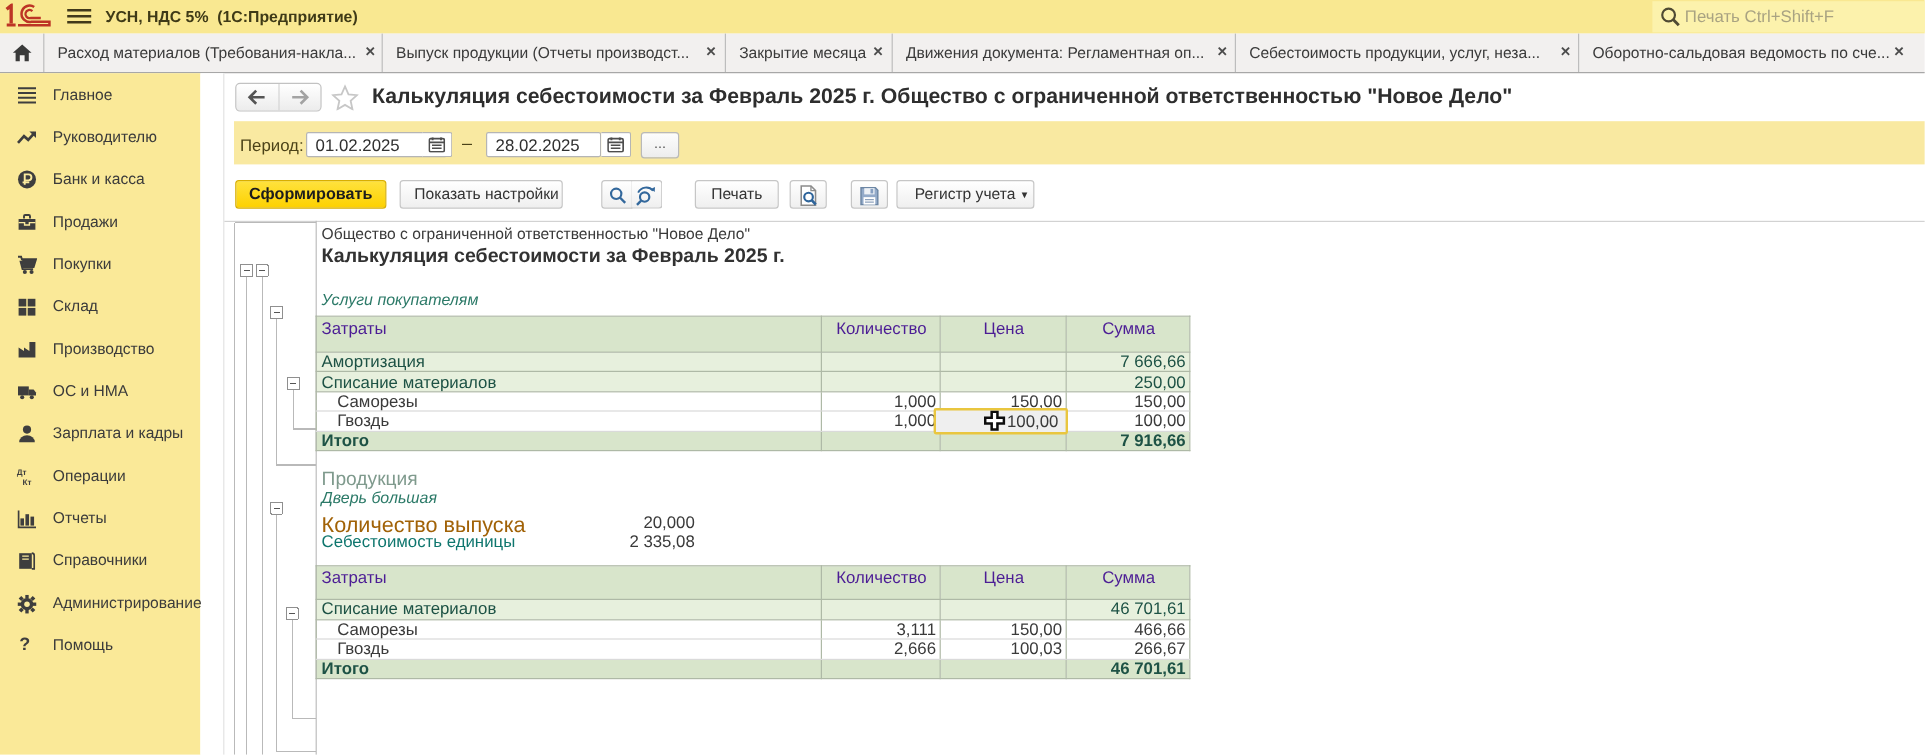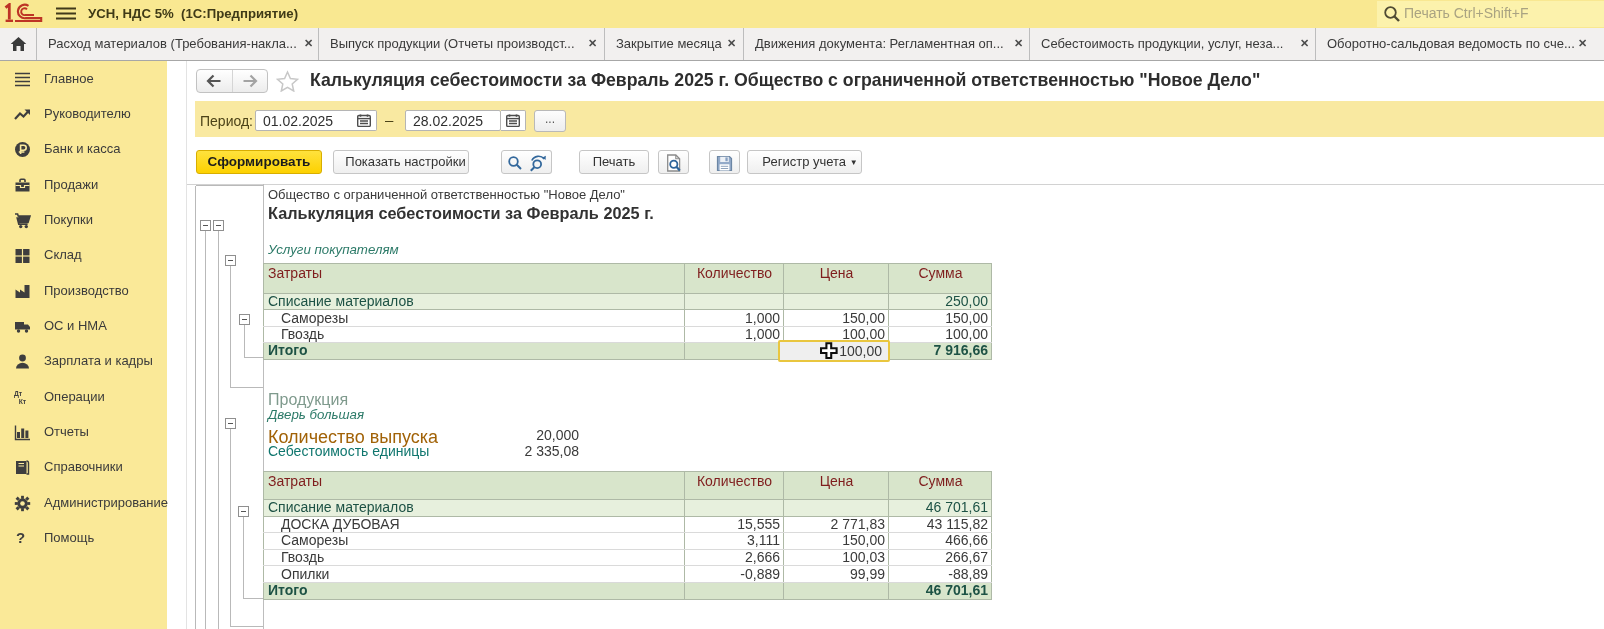--- a/index.html
+++ b/index.html
@@ -31,21 +31,21 @@
   .din { position:absolute; top:110px; height:21px; background:#fff; border:1px solid #b5b5b5; border-radius:2px; font-size:14px; color:#2f2f2f; }
   .dcal { position:absolute; top:110px; width:25px; height:21px; background:#fff; border:1px solid #b5b5b5; border-left:none; border-radius:0 2px 2px 0; }
   
   .btn { position:absolute; top:150px; height:24px; background:linear-gradient(#ffffff,#efefef); border:1px solid #c6c6c6; border-radius:3px; font-size:13px; color:#333; text-align:center; }
   #contentline { left:187px; top:184px; width:1417px; height:1px; background:#d2d2d2; }
   
   #sheetborder { left:263px; top:184px; width:1px; height:445px; background:#bdbdbd; }
   .rtxt { position:absolute; white-space:nowrap; }
   table.rep { position:absolute; border-collapse:collapse; table-layout:fixed; font-size:14px; }
   table.rep td { overflow:hidden; white-space:nowrap; padding:0 3px 0 4px; border:1px solid #aeb9a6; line-height:15px; }
-  .rep tr.h td { background:#d8e5cb; color:#7f1d1d; vertical-align:top; padding-top:2px; }
+  .rep tr.h td { background:#d8e5cb; color:#4c1d95; vertical-align:top; padding-top:2px; }
   .rep td.c { text-align:center; }
   .rep td.n { text-align:right; }
   .rep tr.g td { background:#e7f0dd; color:#1d5245; }
   .rep tr.w td { background:#ffffff; color:#3a3a3a; border-top-color:#dadada; border-bottom-color:#dadada; }
   .rep tr.t td { background:#d8e5cb; color:#1d5245; font-weight:bold; }
 </style>
 </head>
 <body>
 
 <div class="abs" id="topbar"></div>
@@ -331,20 +331,26 @@
       <col style="width:103px">
     </colgroup>
   <tbody>
       <tr class="h" style="height:30px">
         <td>Затраты</td>
         <td class="c">Количество</td>
         <td class="c">Цена</td>
         <td class="c">Сумма</td>
       </tr>
   <tr class="g" style="height:16.4px">
+        <td>Амортизация</td>
+        <td></td>
+        <td></td>
+        <td class="n">7 666,66</td>
+      </tr>
+  <tr class="g" style="height:16.4px">
         <td>Списание материалов</td>
         <td></td>
         <td></td>
         <td class="n">250,00</td>
       </tr>
   <tr class="w" style="height:16.4px">
         <td style="padding-left:17px">Саморезы</td>
         <td class="n">1,000</td>
         <td class="n">150,00</td>
         <td class="n">150,00</td>
@@ -385,43 +391,31 @@
         <td class="c">Цена</td>
         <td class="c">Сумма</td>
       </tr>
   <tr class="g" style="height:16.6px">
         <td>Списание материалов</td>
         <td></td>
         <td></td>
         <td class="n">46 701,61</td>
       </tr>
   <tr class="w" style="height:16.6px">
-        <td style="padding-left:17px">ДОСКА ДУБОВАЯ</td>
-        <td class="n">15,555</td>
-        <td class="n">2 771,83</td>
-        <td class="n">43 115,82</td>
-      </tr>
-  <tr class="w" style="height:16.6px">
         <td style="padding-left:17px">Саморезы</td>
         <td class="n">3,111</td>
         <td class="n">150,00</td>
         <td class="n">466,66</td>
       </tr>
   <tr class="w" style="height:16.6px">
         <td style="padding-left:17px">Гвоздь</td>
         <td class="n">2,666</td>
         <td class="n">100,03</td>
         <td class="n">266,67</td>
       </tr>
-  <tr class="w" style="height:16.6px">
-        <td style="padding-left:17px">Опилки</td>
-        <td class="n">-0,889</td>
-        <td class="n">99,99</td>
-        <td class="n">-88,89</td>
-      </tr>
   <tr class="t" style="height:16.6px">
         <td>Итого</td>
         <td></td>
         <td></td>
         <td class="n">46 701,61</td>
       </tr>
 </tbody>
   </table>
 
 <div class="abs" style="left:778px;top:340px;width:112px;height:22px;border:2px solid #e9c63f;border-radius:2px;background:#efefef;font-size:14px;color:#3a3a3a;text-align:right;line-height:18px;padding-right:6px">100,00</div>

